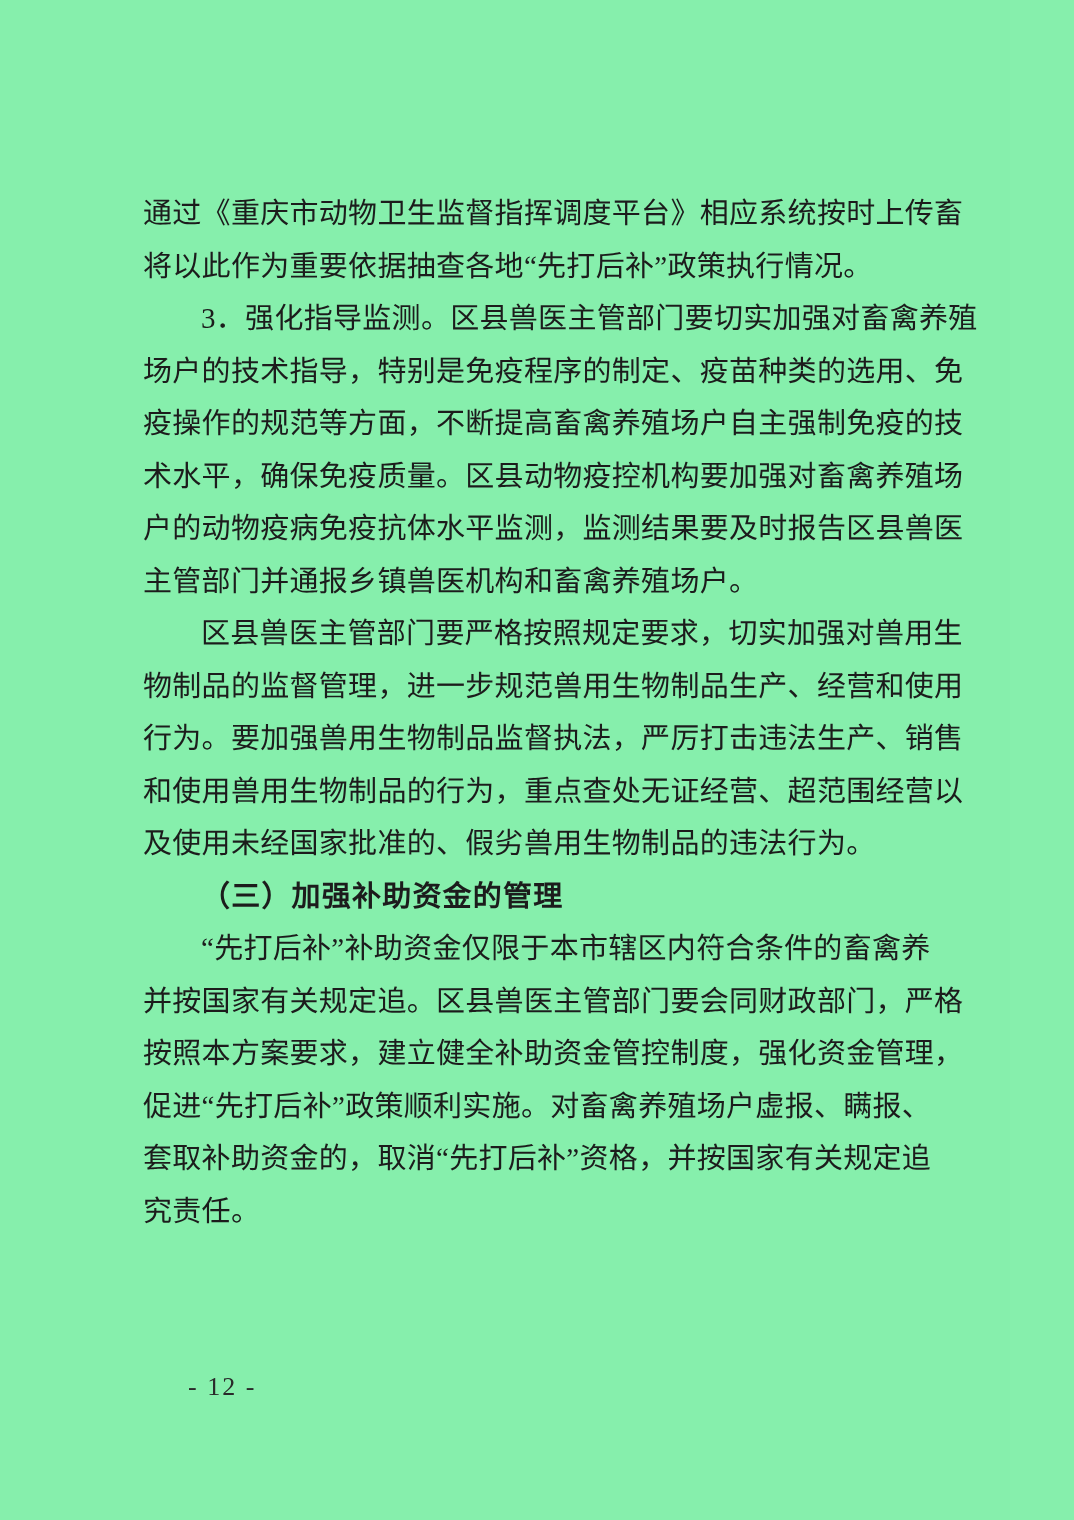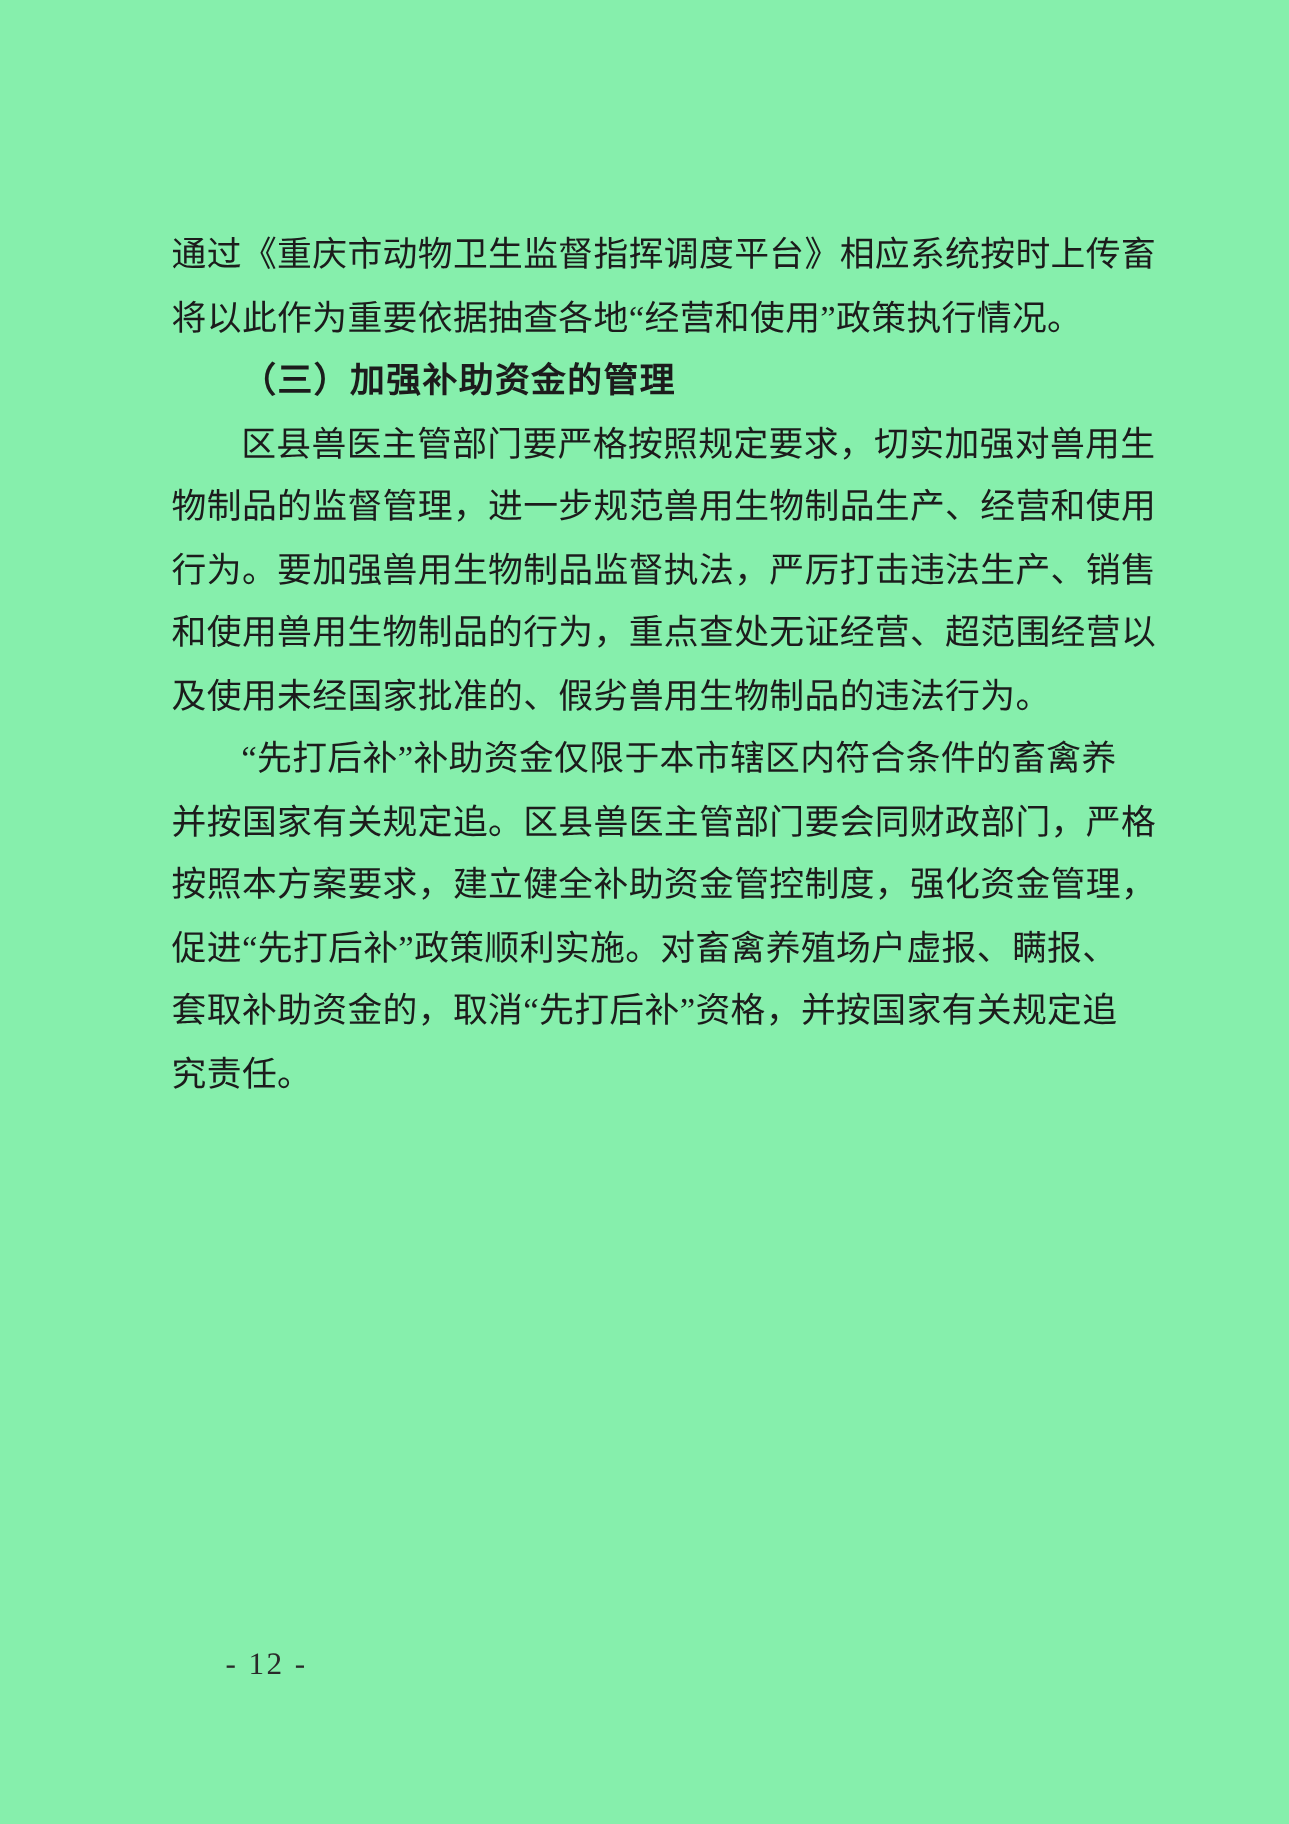--- a/index.html
+++ b/index.html
@@ -56,35 +56,43 @@
 </style>
 </head>
 <body>
 
 <div class="page">
 
   <main class="text-block">
 
     <section class="para">
       <p class="line">通过《重庆市动物卫生监督指挥调度平台》相应系统按时上传畜</p>
-      <p class="line">将以此作为重要依据抽查各地“经营和使用”政策执行情况。</p>
+      <p class="line">将以此作为重要依据抽查各地“先打后补”政策执行情况。</p>
     </section>
 
+    <section class="para">
+      <p class="line indent">3．强化指导监测。区县兽医主管部门要切实加强对畜禽养殖</p>
+      <p class="line">场户的技术指导，特别是免疫程序的制定、疫苗种类的选用、免</p>
+      <p class="line">疫操作的规范等方面，不断提高畜禽养殖场户自主强制免疫的技</p>
+      <p class="line">术水平，确保免疫质量。区县动物疫控机构要加强对畜禽养殖场</p>
+      <p class="line">户的动物疫病免疫抗体水平监测，监测结果要及时报告区县兽医</p>
+      <p class="line">主管部门并通报乡镇兽医机构和畜禽养殖场户。</p>
+    </section>
 
-
-    <section class="para">
-      <p class="line indent heading">（三）加强补助资金的管理</p>
-    </section>
 
     <section class="para">
       <p class="line indent">区县兽医主管部门要严格按照规定要求，切实加强对兽用生</p>
       <p class="line">物制品的监督管理，进一步规范兽用生物制品生产、经营和使用</p>
       <p class="line">行为。要加强兽用生物制品监督执法，严厉打击违法生产、销售</p>
       <p class="line">和使用兽用生物制品的行为，重点查处无证经营、超范围经营以</p>
       <p class="line">及使用未经国家批准的、假劣兽用生物制品的违法行为。</p>
+    </section>
+
+    <section class="para">
+      <p class="line indent heading">（三）加强补助资金的管理</p>
     </section>
 
     <section class="para">
       <p class="line indent">“先打后补”补助资金仅限于本市辖区内符合条件的畜禽养</p>
       <p class="line">并按国家有关规定追。区县兽医主管部门要会同财政部门，严格</p>
       <p class="line">按照本方案要求，建立健全补助资金管控制度，强化资金管理，</p>
       <p class="line">促进“先打后补”政策顺利实施。对畜禽养殖场户虚报、瞒报、</p>
       <p class="line">套取补助资金的，取消“先打后补”资格，并按国家有关规定追</p>
       <p class="line">究责任。</p>
     </section>

